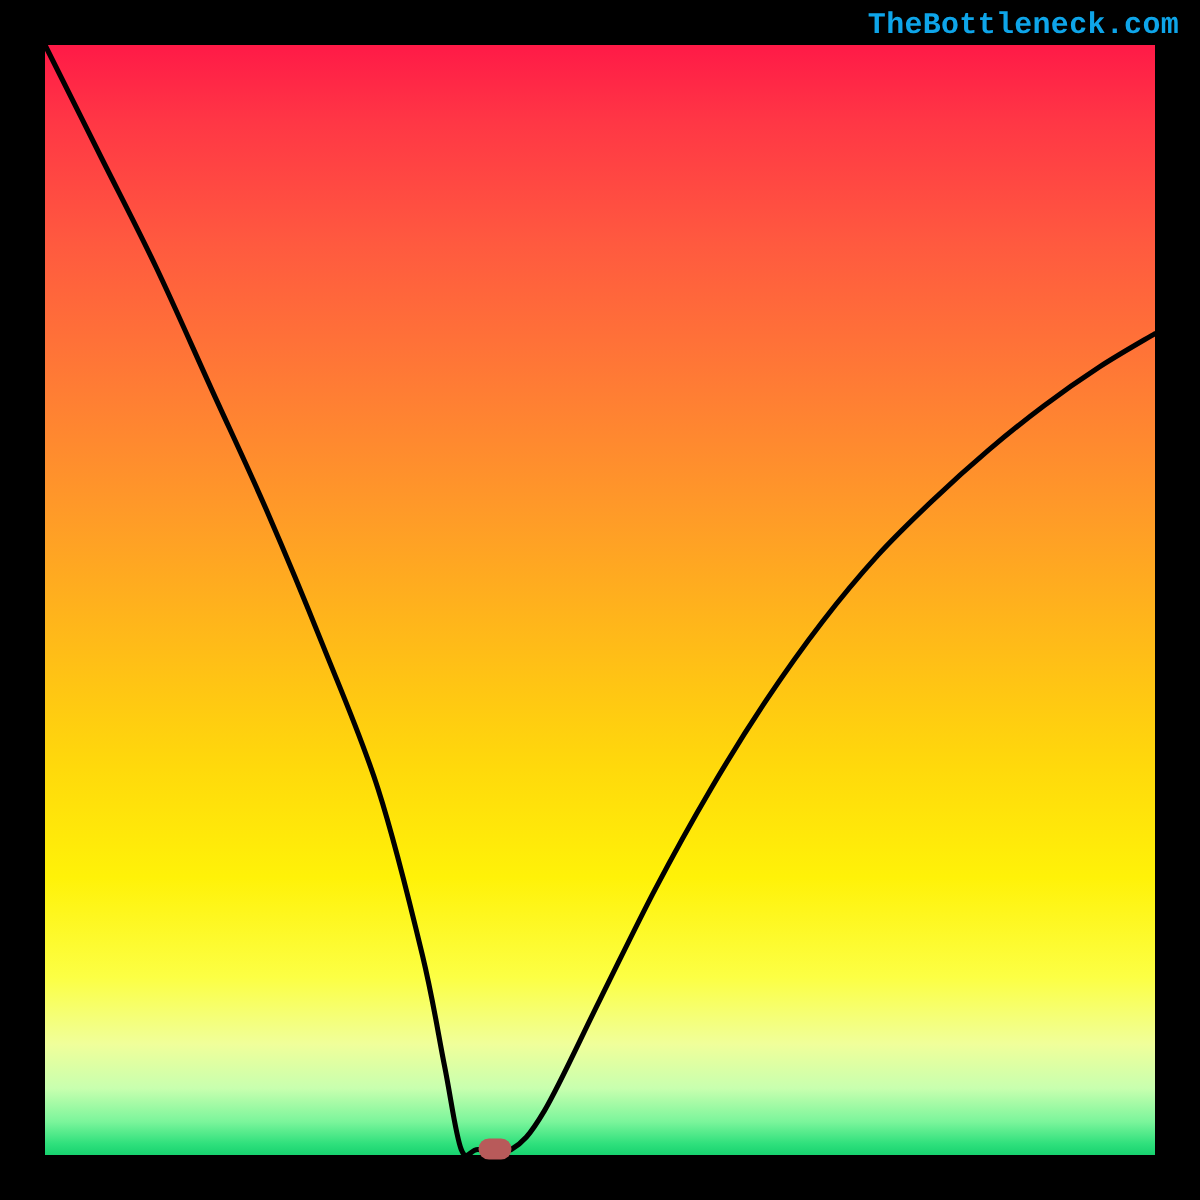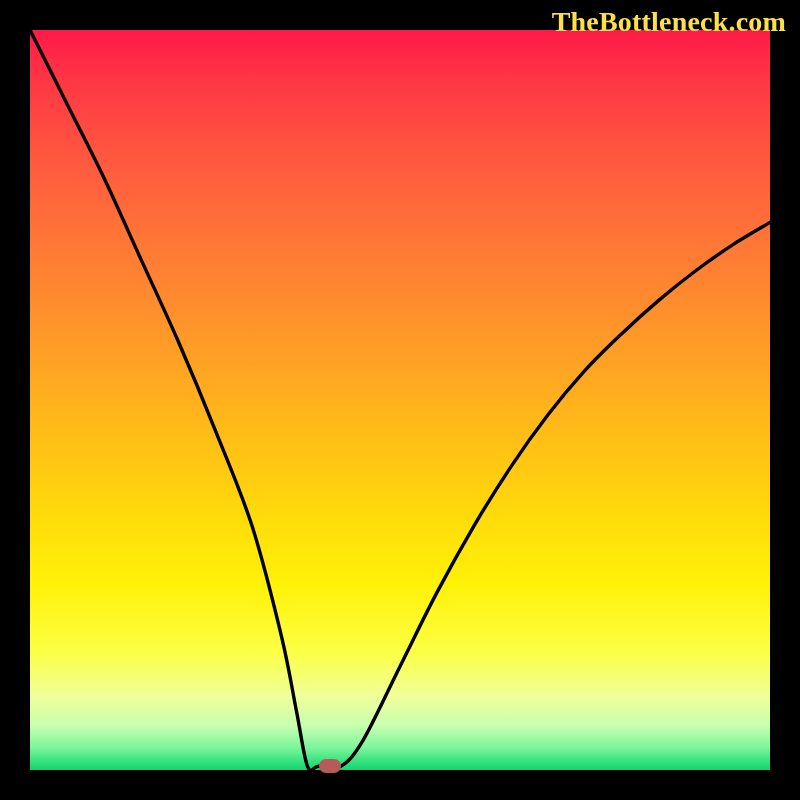--- a/index.html
+++ b/index.html
@@ -7,23 +7,23 @@
   .frame {
     position: relative;
     width: 800px;
     height: 800px;
     background: #000;
   }
   .watermark {
     position: absolute;
     top: 6px;
     right: 14px;
-    color: #fde047;
-    font-family: Liberation Serif, serif;
-    font-size: 28px;
+    color: #0ea5e9;
+    font-family: Liberation Mono, monospace;
+    font-size: 20px;
     font-weight: 600;
     letter-spacing: 0.2px;
     z-index: 5;
   }
   .plot {
     position: absolute;
     left: 30px;
     top: 30px;
     width: 740px;
     height: 740px;

